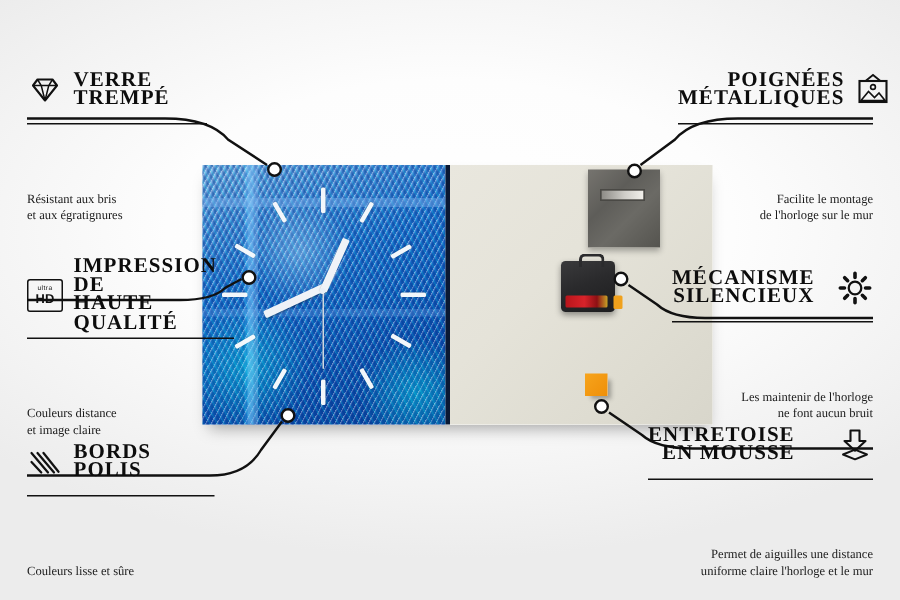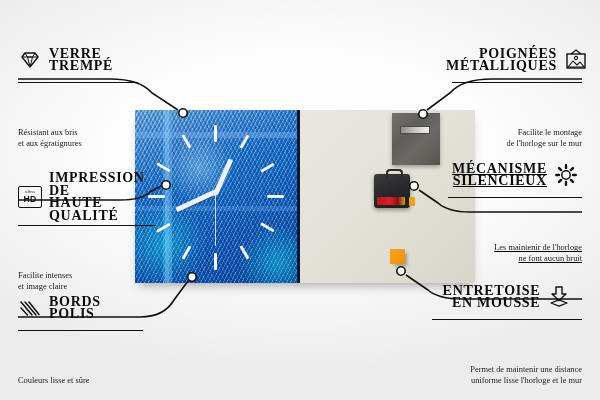--- a/index.html
+++ b/index.html
@@ -87,21 +87,21 @@
     line-height:12.5px;text-transform:uppercase;
   }
   .feat .rule{height:1.4px;background:#111;margin:3px 0 3px;}
   .feat .desc{
     font-family:"Liberation Serif", serif;
     font-size:8.4px;line-height:10.4px;color:#1a1a1a;margin-top:45px;
   }
   .feat.left .head{justify-content:flex-start;}
   .feat.left .title{text-align:left;}
   .feat.left .desc{text-align:left;}
-  .feat.right .head{justify-content:center;}
+  .feat.right .head{justify-content:space-between;}
   .feat.right .title{text-align:right;}
   .feat.right .desc{text-align:right;}
   .ico{width:24px;height:38px;flex:0 0 auto;display:flex;align-items:center;justify-content:center;}
   .ico svg{display:block;}
   .hdbox{
     width:23px;height:20px;border:1.4px solid #111;border-radius:2px;
     display:flex;flex-direction:column;align-items:center;justify-content:center;
     font-family:"Liberation Sans", sans-serif;color:#111;line-height:1;
   }
   .hdbox .u{font-size:4.4px;letter-spacing:.3px;}
@@ -201,21 +201,21 @@
           <span class="h">HD</span>
         </span>
       </span>
       <span class="title">
         <span>IMPRESSION DE</span><br>
         <span>HAUTE QUALITÉ</span>
       </span>
     </div>
     <div class="rule"></div>
     <div class="desc">
-      <span>Facilite intenses</span><br>
+      <span>Couleurs distance</span><br>
       <span>et image claire</span>
     </div>
   </div>
 
   <div class="feat left" style="left:18px;top:289px;width:125px;">
     <div class="head">
       <span class="ico">
         <svg width="24" height="20" viewBox="0 0 24 20">
           <g stroke="#111" stroke-width="1.5" stroke-linecap="round">
             <path d="M3 4 L14 17"></path>
@@ -251,21 +251,21 @@
         </svg>
       </span>
     </div>
     <div class="rule"></div>
     <div class="desc">
       <span>Facilite le montage</span><br>
       <span>de l'horloge sur le mur</span>
     </div>
   </div>
 
-  <div class="feat right" style="left:448px;top:156px;width:134px;text-decoration:underline;">
+  <div class="feat right" style="left:448px;top:173px;width:134px;">
     <div class="head">
       <span class="title">
         <span>MÉCANISME</span><br>
         <span>SILENCIEUX</span>
       </span>
       <span class="ico">
         <svg width="24" height="24" viewBox="0 0 24 24">
           <g stroke="#111" stroke-width="1.5" fill="none">
             <circle cx="12" cy="12" r="4.2"></circle>
             <path d="M12 2.2 L12 5 M12 19 L12 21.8 M2.2 12 L5 12 M19 12 L21.8 12
@@ -289,18 +289,18 @@
       </span>
       <span class="ico">
         <svg width="24" height="22" viewBox="0 0 24 22">
           <path d="M9 1 H15 V8 H19 L12 14.5 L5 8 H9 Z" fill="none" stroke="#111" stroke-width="1.4" stroke-linejoin="round"></path>
           <path d="M4 17 L12 13.8 L20 17 L12 20.2 Z" fill="none" stroke="#111" stroke-width="1.3" stroke-linejoin="round"></path>
         </svg>
       </span>
     </div>
     <div class="rule"></div>
     <div class="desc">
-      <span>Permet de maintenir une distance</span><br>
-      <span>uniforme lisse l'horloge et le mur</span>
+      <span>Permet de aiguilles une distance</span><br>
+      <span>uniforme claire l'horloge et le mur</span>
     </div>
   </div>
 
 </div>
 
 </body></html>

